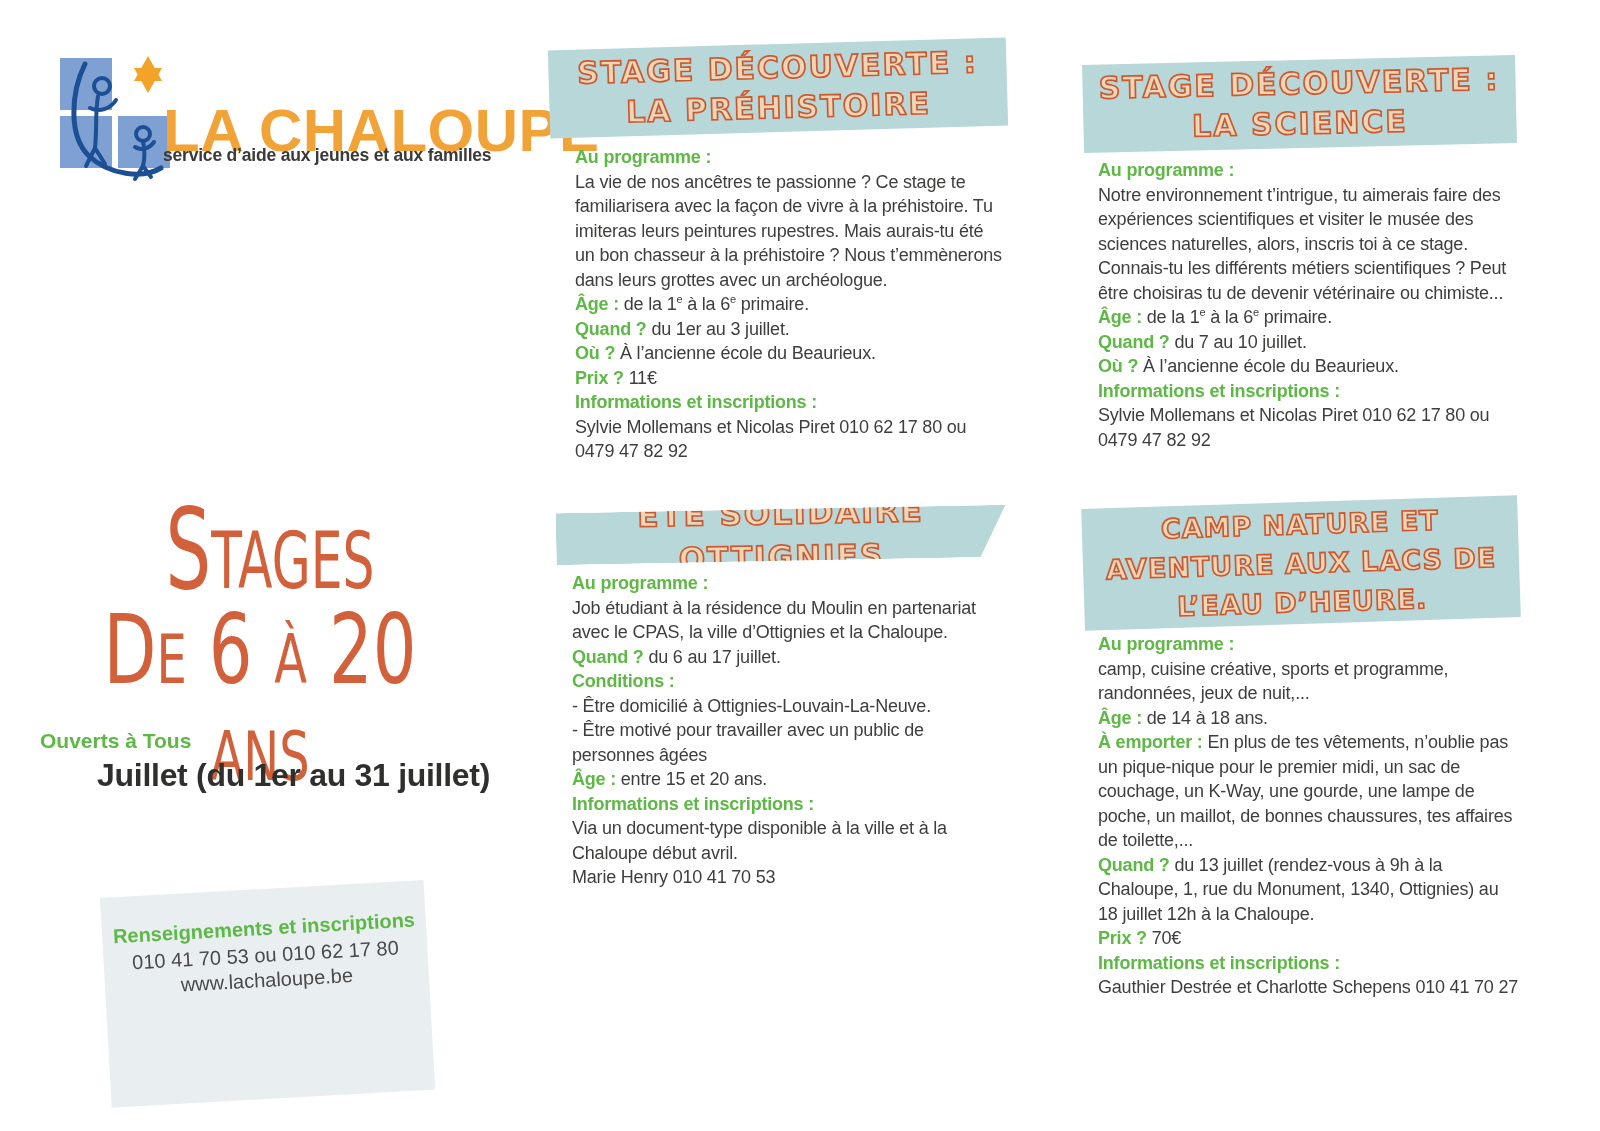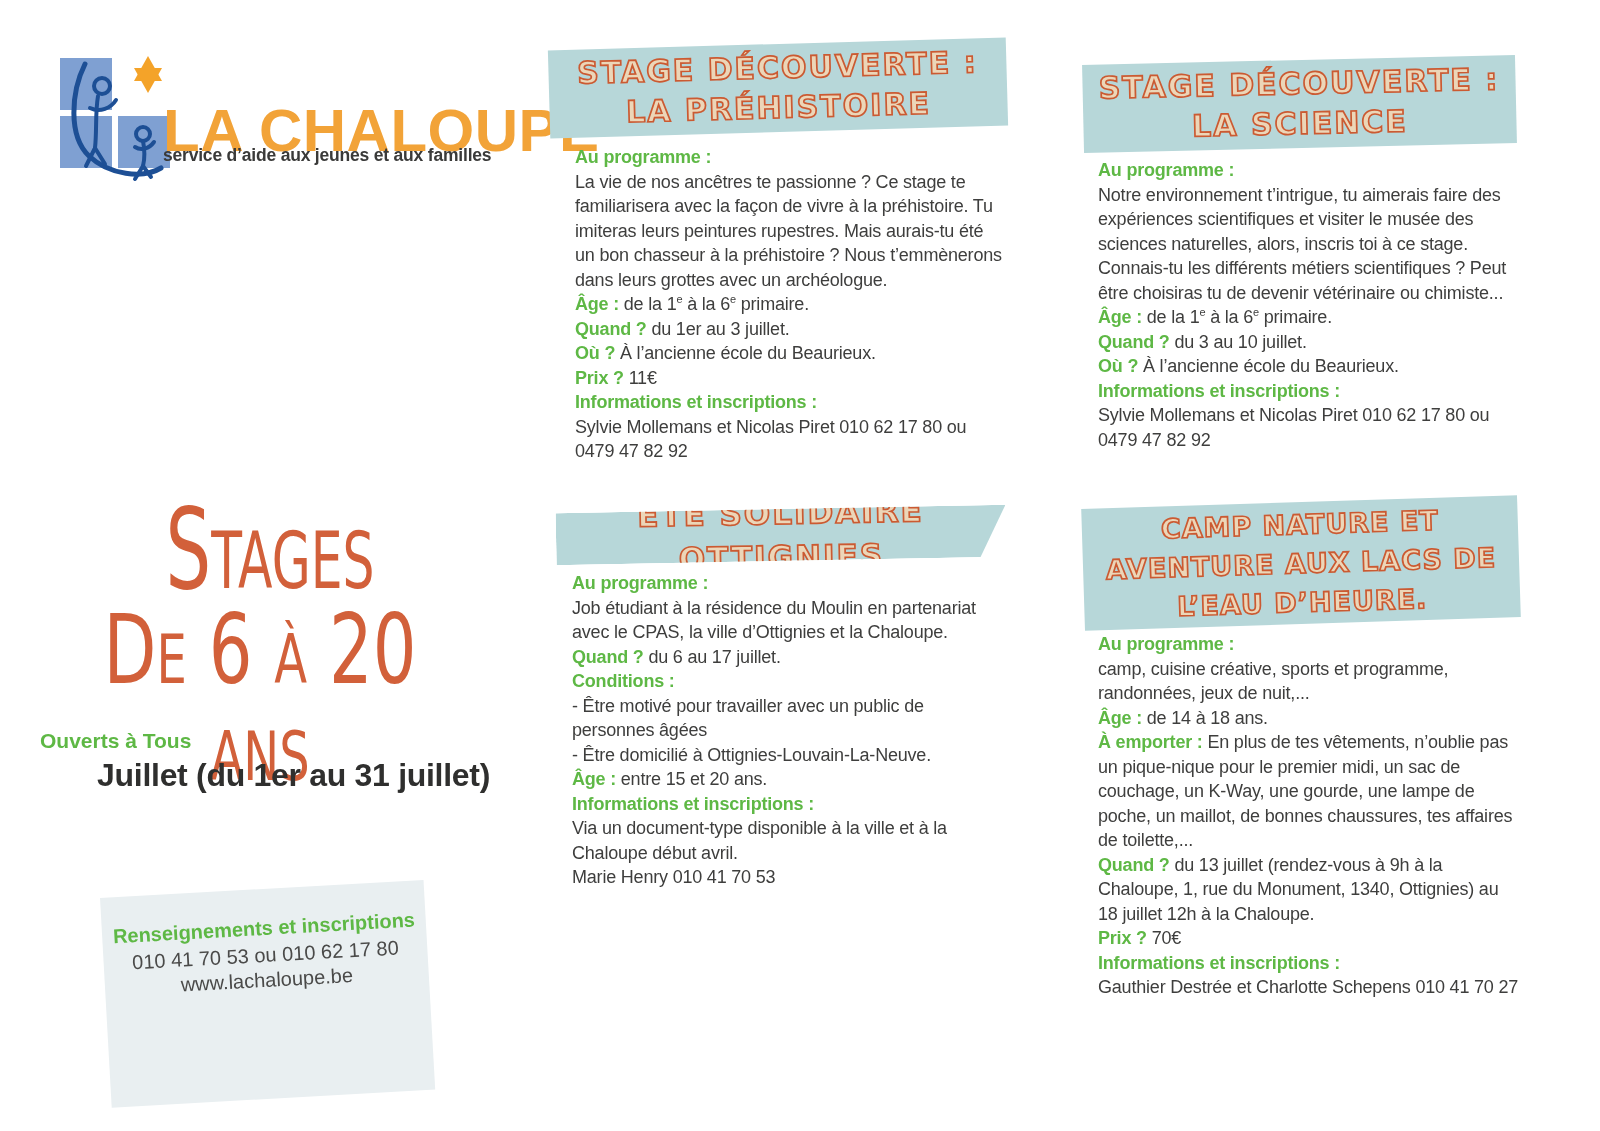--- a/index.html
+++ b/index.html
@@ -127,40 +127,40 @@
     <div class="banner">
         <div class="banner-text">
           <div class="banner-line">STAGE DÉCOUVERTE :</div>
           <div class="banner-line">LA SCIENCE</div>
         </div>
       </div>
     <div class="card-body">
         <p class="row"><span class="lbl">Au programme :</span></p>
         <p class="row"><span>Notre environnement t’intrigue, tu aimerais faire des expériences scientifiques et visiter le musée des sciences naturelles, alors, inscris toi à ce stage. Connais-tu les différents métiers scientifiques ? Peut être choisiras tu de devenir vétérinaire ou chimiste...</span></p>
         <p class="row"><span class="lbl">Âge : </span><span>de la 1</span><sup>e</sup><span> à la 6</span><sup>e</sup><span> primaire.</span></p>
-        <p class="row"><span class="lbl">Quand ? </span><span>du 3 au 10 juillet.</span></p>
+        <p class="row"><span class="lbl">Quand ? </span><span>du 7 au 10 juillet.</span></p>
         <p class="row"><span class="lbl">Où ? </span><span>À l’ancienne école du Beaurieux.</span></p>
         <p class="row"><span class="lbl">Informations et inscriptions :</span></p>
         <p class="row"><span>Sylvie Mollemans et Nicolas Piret 010 62 17 80 ou 0479 47 82 92</span></p>
       </div>
   </article>
 
   <article class="card card3">
     <div class="banner">
         <div class="banner-text">
           <div class="banner-line">ÉTÉ SOLIDAIRE OTTIGNIES</div>
         </div>
       </div>
     <div class="card-body">
         <p class="row"><span class="lbl">Au programme :</span></p>
         <p class="row"><span>Job étudiant à la résidence du Moulin en partenariat avec le CPAS, la ville d’Ottignies et la Chaloupe.</span></p>
         <p class="row"><span class="lbl">Quand ? </span><span>du 6 au 17 juillet.</span></p>
         <p class="row"><span class="lbl">Conditions :</span></p>
+        <p class="row"><span>- Être domicilié à Ottignies-Louvain-La-Neuve.</span></p>
         <p class="row"><span>- Être motivé pour travailler avec un public de personnes âgées</span></p>
-        <p class="row"><span>- Être domicilié à Ottignies-Louvain-La-Neuve.</span></p>
         <p class="row"><span class="lbl">Âge : </span><span>entre 15 et 20 ans.</span></p>
         <p class="row"><span class="lbl">Informations et inscriptions :</span></p>
         <p class="row"><span>Via un document-type disponible à la ville et à la Chaloupe début avril.</span></p>
         <p class="row"><span>Marie Henry 010 41 70 53</span></p>
       </div>
   </article>
 
   <article class="card card4">
     <div class="banner">
         <div class="banner-text">

